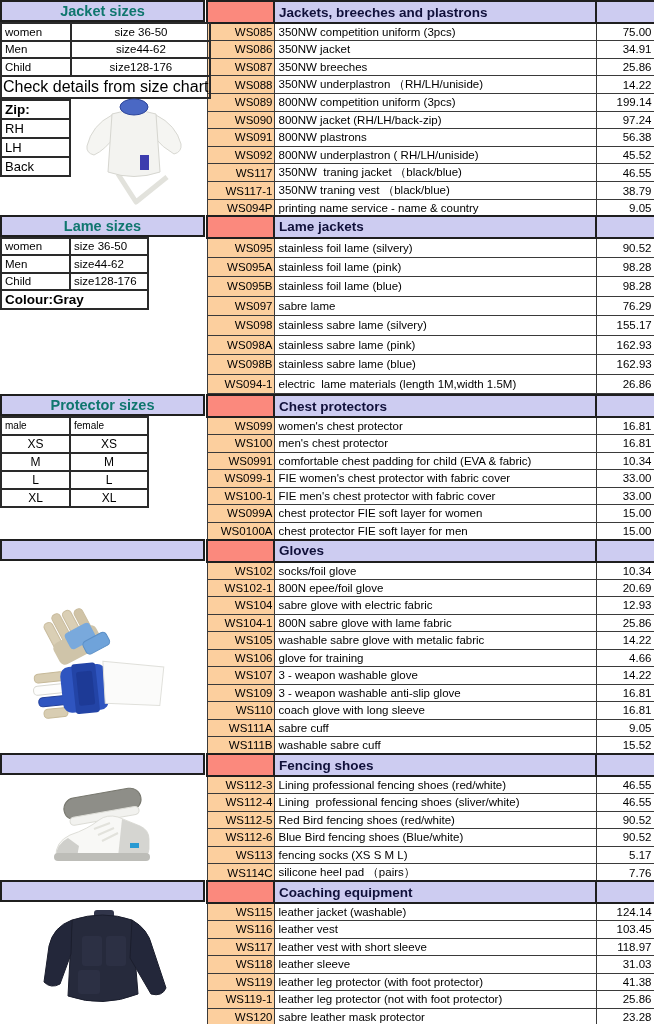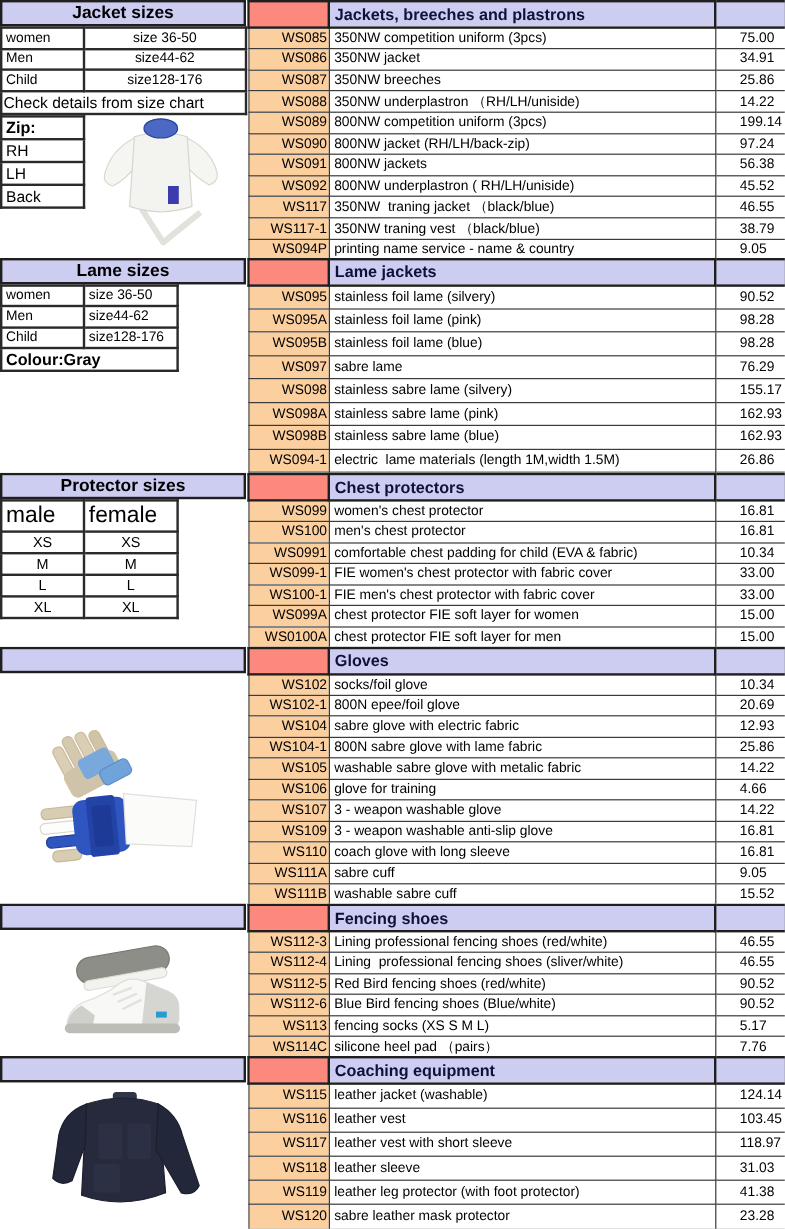--- a/index.html
+++ b/index.html
@@ -9,32 +9,32 @@
   }
   .section{display:flex;overflow:hidden;}
   .s1{height:214.5px}.s2{height:179.5px}.s3{height:144.5px}
   .s4{height:214.5px}.s5{height:127px}.s6{height:144.5px}
 
   .left-panel{width:206px;position:relative;box-sizing:border-box;background:#fff;flex:none;}
   .left-header{
     height:22px;box-sizing:border-box;border:2px solid #1f1f1f;
     background:var(--header_bg,#cdccf1);
     font-weight:bold;font-size:14.5px;line-height:18px;text-align:center;
-    color:#000000;width:205px;
+    color:#0f766e;width:205px;
   }
   table.mini{border-collapse:collapse;table-layout:fixed;margin:0;}
   table.mini td{box-sizing:border-box;border:2px solid #2a2a2a;overflow:hidden;white-space:nowrap;}
   table.mini tr{height:17.5px;}
   td.lbl{font-size:11.5px;padding-left:3px;}
   td.val{font-size:11.5px;text-align:center;}
-  td.note{font-size:13px;text-align:left;}
+  td.note{font-size:16px;text-align:right;}
   td.ziplbl{font-size:13px;padding-left:3px;background:#fff;}
   td.bold{font-weight:bold;font-size:13.5px;}
   td.cntr{font-size:12px;text-align:center;}
-  td.colhead{font-size:19px;padding-left:3px;}
+  td.colhead{font-size:10px;padding-left:3px;}
 
   .img{position:absolute;}
   .img-jacket{left:74px;top:94px;}
   .img-gloves{left:28px;top:58px;}
   .img-shoes{left:48px;top:32px;}
   .img-coach{left:26px;top:22px;}
 
   table.price-table{border-collapse:collapse;table-layout:fixed;width:448px;flex:none;}
   .c-code{width:67px}.c-desc{width:322px}.c-price{width:59px}
   tr.hdr td{height:22px;box-sizing:border-box;border:2px solid #1f1f1f;}
@@ -44,21 +44,21 @@
     color:#10103a;padding-left:4px;white-space:nowrap;overflow:hidden;
   }
   td.price-hdr{background:var(--header_bg,#cdccf1);}
   table.price-table tbody tr{height:17.5px;}
   table.price-table tbody td{
     box-sizing:border-box;border:1px solid #3a3a3a;font-size:11.5px;
     overflow:hidden;white-space:pre;
   }
   td.code{background:var(--code_cell_bg,#fccf9e);padding-left:4px;text-align:right;}
   td.desc{padding-left:4px;}
-  td.price{text-align:left;padding-right:3px;padding-left:20px;}
+  td.price{text-align:right;padding-right:3px;padding-left:20px;}
 </style>
 </head>
 <body>
 
 <div class="section s1">
   <div class="left-panel">
     <div class="left-header">Jacket sizes</div>
     <table class="mini">
       <colgroup>
           <col style="width:69px">
@@ -149,21 +149,21 @@
           <td class="desc">800NW competition uniform (3pcs)</td>
           <td class="price">199.14</td>
         </tr>
         <tr>
           <td class="code">WS090</td>
           <td class="desc">800NW jacket (RH/LH/back-zip)</td>
           <td class="price">97.24</td>
         </tr>
         <tr>
           <td class="code">WS091</td>
-          <td class="desc">800NW jackets</td>
+          <td class="desc">800NW plastrons</td>
           <td class="price">56.38</td>
         </tr>
         <tr>
           <td class="code">WS092</td>
           <td class="desc">800NW underplastron ( RH/LH/uniside)</td>
           <td class="price">45.52</td>
         </tr>
         <tr>
           <td class="code">WS117</td>
           <td class="desc">350NW  traning jacket （black/blue)</td>
@@ -561,19 +561,24 @@
           <td class="code">WS118</td>
           <td class="desc">leather sleeve</td>
           <td class="price">31.03</td>
         </tr>
         <tr>
           <td class="code">WS119</td>
           <td class="desc">leather leg protector (with foot protector)</td>
           <td class="price">41.38</td>
         </tr>
         <tr>
+          <td class="code">WS119-1</td>
+          <td class="desc">leather leg protector (not with foot protector)</td>
+          <td class="price">25.86</td>
+        </tr>
+        <tr>
           <td class="code">WS120</td>
           <td class="desc">sabre leather mask protector</td>
           <td class="price">23.28</td>
         </tr>
       </tbody>
   </table>
 </div>
 
 </body></html>

